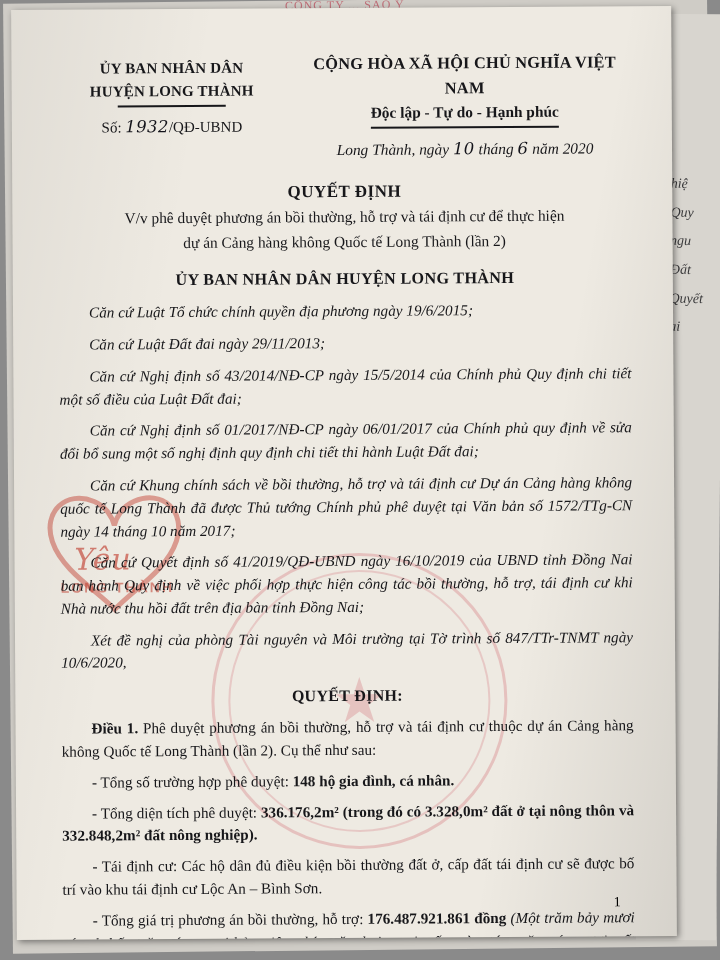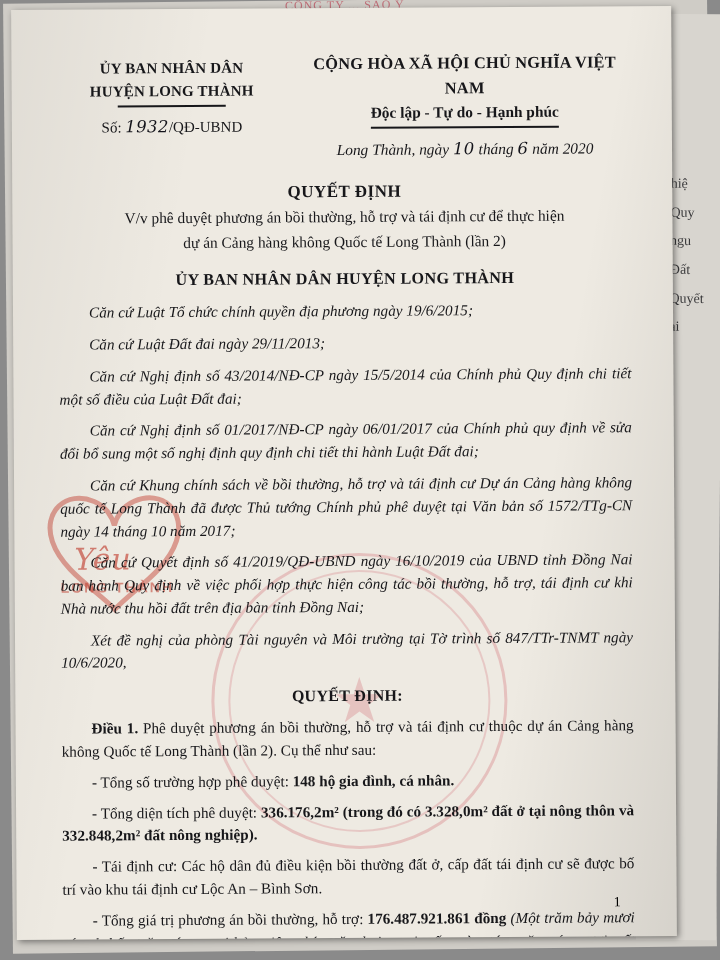--- a/index.html
+++ b/index.html
@@ -82,21 +82,21 @@
     right: 4px;
     top: 170px;
     width: 46px;
     color: #1c1c1f;
     font-size: 14px;
     line-height: 2.05;
     text-align: left;
     opacity: 0.85;
     transform: rotate(0.6deg);
   }
-  .edge-text div { white-space: nowrap; }
+  .edge-text div { white-space: nowrap; font-style: italic; }
 
   .header {
     display: flex;
     justify-content: space-between;
     align-items: flex-start;
   }
   .hdr-left {
     width: 228px;
     text-align: center;
     padding-top: 14px;

